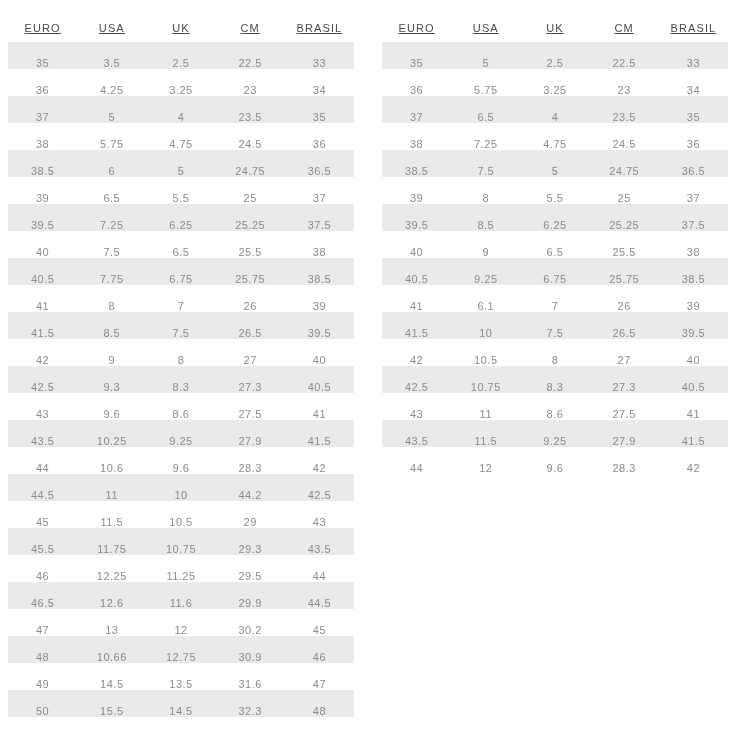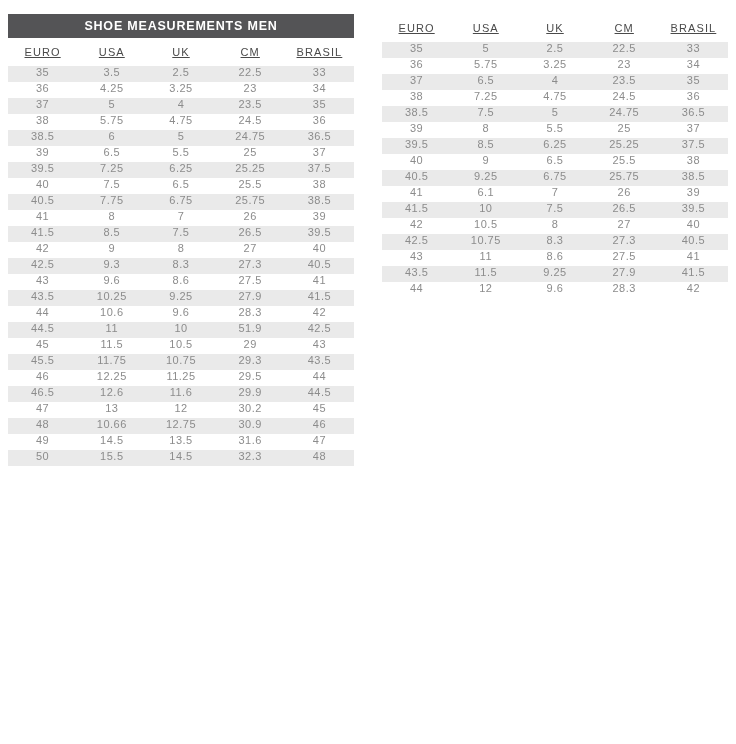--- a/index.html
+++ b/index.html
@@ -49,236 +49,235 @@
     white-space:nowrap;
   }
   .col-headers .cell{
     font-size:11px;
     color:var(--col-header-text);
     letter-spacing:1.1px;
     text-decoration:underline;
   }
   .rows .row{
     display:flex;
-    height:16px;
-    align-items:flex-start;
+    height:27px;
+    align-items:flex-end;
   }
   .rows .row.alt{
     background:var(--stripe-bg);
   }
   .rows .cell{
     font-size:11px;
     color:var(--value-text);
     letter-spacing:0.5px;
   }
 </style>
 </head>
 <body>
 
 <div class="page">
-
-  <section class="size-table">
-    <div class="table-title">SHOE MEASUREMENTS MEN</div>
-    <div class="col-headers">
-        <div class="cell">EURO</div>
-        <div class="cell">USA</div>
-        <div class="cell">UK</div>
-        <div class="cell">CM</div>
-        <div class="cell">BRASIL</div>
-      </div>
-    <div class="rows">
-        <div class="row alt">
-          <div class="cell">35</div>
-          <div class="cell">3.5</div>
-          <div class="cell">2.5</div>
-          <div class="cell">22.5</div>
-          <div class="cell">33</div>
-        </div>
-        <div class="row">
-          <div class="cell">36</div>
-          <div class="cell">4.25</div>
-          <div class="cell">3.25</div>
-          <div class="cell">23</div>
-          <div class="cell">34</div>
-        </div>
-        <div class="row alt">
-          <div class="cell">37</div>
-          <div class="cell">5</div>
-          <div class="cell">4</div>
-          <div class="cell">23.5</div>
-          <div class="cell">35</div>
-        </div>
-        <div class="row">
-          <div class="cell">38</div>
-          <div class="cell">5.75</div>
-          <div class="cell">4.75</div>
-          <div class="cell">24.5</div>
-          <div class="cell">36</div>
-        </div>
-        <div class="row alt">
-          <div class="cell">38.5</div>
-          <div class="cell">6</div>
-          <div class="cell">5</div>
-          <div class="cell">24.75</div>
-          <div class="cell">36.5</div>
-        </div>
-        <div class="row">
-          <div class="cell">39</div>
-          <div class="cell">6.5</div>
-          <div class="cell">5.5</div>
-          <div class="cell">25</div>
-          <div class="cell">37</div>
-        </div>
-        <div class="row alt">
-          <div class="cell">39.5</div>
-          <div class="cell">7.25</div>
-          <div class="cell">6.25</div>
-          <div class="cell">25.25</div>
-          <div class="cell">37.5</div>
-        </div>
-        <div class="row">
-          <div class="cell">40</div>
-          <div class="cell">7.5</div>
-          <div class="cell">6.5</div>
-          <div class="cell">25.5</div>
-          <div class="cell">38</div>
-        </div>
-        <div class="row alt">
-          <div class="cell">40.5</div>
-          <div class="cell">7.75</div>
-          <div class="cell">6.75</div>
-          <div class="cell">25.75</div>
-          <div class="cell">38.5</div>
-        </div>
-        <div class="row">
-          <div class="cell">41</div>
-          <div class="cell">8</div>
-          <div class="cell">7</div>
-          <div class="cell">26</div>
-          <div class="cell">39</div>
-        </div>
-        <div class="row alt">
-          <div class="cell">41.5</div>
-          <div class="cell">8.5</div>
-          <div class="cell">7.5</div>
-          <div class="cell">26.5</div>
-          <div class="cell">39.5</div>
-        </div>
-        <div class="row">
-          <div class="cell">42</div>
-          <div class="cell">9</div>
-          <div class="cell">8</div>
-          <div class="cell">27</div>
-          <div class="cell">40</div>
-        </div>
-        <div class="row alt">
-          <div class="cell">42.5</div>
-          <div class="cell">9.3</div>
-          <div class="cell">8.3</div>
-          <div class="cell">27.3</div>
-          <div class="cell">40.5</div>
-        </div>
-        <div class="row">
-          <div class="cell">43</div>
-          <div class="cell">9.6</div>
-          <div class="cell">8.6</div>
-          <div class="cell">27.5</div>
-          <div class="cell">41</div>
-        </div>
-        <div class="row alt">
-          <div class="cell">43.5</div>
-          <div class="cell">10.25</div>
-          <div class="cell">9.25</div>
-          <div class="cell">27.9</div>
-          <div class="cell">41.5</div>
-        </div>
-        <div class="row">
-          <div class="cell">44</div>
-          <div class="cell">10.6</div>
-          <div class="cell">9.6</div>
-          <div class="cell">28.3</div>
-          <div class="cell">42</div>
-        </div>
-        <div class="row alt">
-          <div class="cell">44.5</div>
-          <div class="cell">11</div>
-          <div class="cell">10</div>
-          <div class="cell">51.9</div>
-          <div class="cell">42.5</div>
-        </div>
-        <div class="row">
-          <div class="cell">45</div>
-          <div class="cell">11.5</div>
-          <div class="cell">10.5</div>
-          <div class="cell">29</div>
-          <div class="cell">43</div>
-        </div>
-        <div class="row alt">
-          <div class="cell">45.5</div>
-          <div class="cell">11.75</div>
-          <div class="cell">10.75</div>
-          <div class="cell">29.3</div>
-          <div class="cell">43.5</div>
-        </div>
-        <div class="row">
-          <div class="cell">46</div>
-          <div class="cell">12.25</div>
-          <div class="cell">11.25</div>
-          <div class="cell">29.5</div>
-          <div class="cell">44</div>
-        </div>
-        <div class="row alt">
-          <div class="cell">46.5</div>
-          <div class="cell">12.6</div>
-          <div class="cell">11.6</div>
-          <div class="cell">29.9</div>
-          <div class="cell">44.5</div>
-        </div>
-        <div class="row">
-          <div class="cell">47</div>
-          <div class="cell">13</div>
-          <div class="cell">12</div>
-          <div class="cell">30.2</div>
-          <div class="cell">45</div>
-        </div>
-        <div class="row alt">
-          <div class="cell">48</div>
-          <div class="cell">10.66</div>
-          <div class="cell">12.75</div>
-          <div class="cell">30.9</div>
-          <div class="cell">46</div>
-        </div>
-        <div class="row">
-          <div class="cell">49</div>
-          <div class="cell">14.5</div>
-          <div class="cell">13.5</div>
-          <div class="cell">31.6</div>
-          <div class="cell">47</div>
-        </div>
-        <div class="row alt">
-          <div class="cell">50</div>
-          <div class="cell">15.5</div>
-          <div class="cell">14.5</div>
-          <div class="cell">32.3</div>
-          <div class="cell">48</div>
-        </div>
-      </div>
-  </section>
 
   <section class="size-table">
     <div class="col-headers">
         <div class="cell">EURO</div>
         <div class="cell">USA</div>
         <div class="cell">UK</div>
         <div class="cell">CM</div>
         <div class="cell">BRASIL</div>
       </div>
     <div class="rows">
         <div class="row alt">
           <div class="cell">35</div>
+          <div class="cell">3.5</div>
+          <div class="cell">2.5</div>
+          <div class="cell">22.5</div>
+          <div class="cell">33</div>
+        </div>
+        <div class="row">
+          <div class="cell">36</div>
+          <div class="cell">4.25</div>
+          <div class="cell">3.25</div>
+          <div class="cell">23</div>
+          <div class="cell">34</div>
+        </div>
+        <div class="row alt">
+          <div class="cell">37</div>
+          <div class="cell">5</div>
+          <div class="cell">4</div>
+          <div class="cell">23.5</div>
+          <div class="cell">35</div>
+        </div>
+        <div class="row">
+          <div class="cell">38</div>
+          <div class="cell">5.75</div>
+          <div class="cell">4.75</div>
+          <div class="cell">24.5</div>
+          <div class="cell">36</div>
+        </div>
+        <div class="row alt">
+          <div class="cell">38.5</div>
+          <div class="cell">6</div>
+          <div class="cell">5</div>
+          <div class="cell">24.75</div>
+          <div class="cell">36.5</div>
+        </div>
+        <div class="row">
+          <div class="cell">39</div>
+          <div class="cell">6.5</div>
+          <div class="cell">5.5</div>
+          <div class="cell">25</div>
+          <div class="cell">37</div>
+        </div>
+        <div class="row alt">
+          <div class="cell">39.5</div>
+          <div class="cell">7.25</div>
+          <div class="cell">6.25</div>
+          <div class="cell">25.25</div>
+          <div class="cell">37.5</div>
+        </div>
+        <div class="row">
+          <div class="cell">40</div>
+          <div class="cell">7.5</div>
+          <div class="cell">6.5</div>
+          <div class="cell">25.5</div>
+          <div class="cell">38</div>
+        </div>
+        <div class="row alt">
+          <div class="cell">40.5</div>
+          <div class="cell">7.75</div>
+          <div class="cell">6.75</div>
+          <div class="cell">25.75</div>
+          <div class="cell">38.5</div>
+        </div>
+        <div class="row">
+          <div class="cell">41</div>
+          <div class="cell">8</div>
+          <div class="cell">7</div>
+          <div class="cell">26</div>
+          <div class="cell">39</div>
+        </div>
+        <div class="row alt">
+          <div class="cell">41.5</div>
+          <div class="cell">8.5</div>
+          <div class="cell">7.5</div>
+          <div class="cell">26.5</div>
+          <div class="cell">39.5</div>
+        </div>
+        <div class="row">
+          <div class="cell">42</div>
+          <div class="cell">9</div>
+          <div class="cell">8</div>
+          <div class="cell">27</div>
+          <div class="cell">40</div>
+        </div>
+        <div class="row alt">
+          <div class="cell">42.5</div>
+          <div class="cell">9.3</div>
+          <div class="cell">8.3</div>
+          <div class="cell">27.3</div>
+          <div class="cell">40.5</div>
+        </div>
+        <div class="row">
+          <div class="cell">43</div>
+          <div class="cell">9.6</div>
+          <div class="cell">8.6</div>
+          <div class="cell">27.5</div>
+          <div class="cell">41</div>
+        </div>
+        <div class="row alt">
+          <div class="cell">43.5</div>
+          <div class="cell">10.25</div>
+          <div class="cell">9.25</div>
+          <div class="cell">27.9</div>
+          <div class="cell">41.5</div>
+        </div>
+        <div class="row">
+          <div class="cell">44</div>
+          <div class="cell">10.6</div>
+          <div class="cell">9.6</div>
+          <div class="cell">28.3</div>
+          <div class="cell">42</div>
+        </div>
+        <div class="row alt">
+          <div class="cell">44.5</div>
+          <div class="cell">11</div>
+          <div class="cell">10</div>
+          <div class="cell">44.2</div>
+          <div class="cell">42.5</div>
+        </div>
+        <div class="row">
+          <div class="cell">45</div>
+          <div class="cell">11.5</div>
+          <div class="cell">10.5</div>
+          <div class="cell">29</div>
+          <div class="cell">43</div>
+        </div>
+        <div class="row alt">
+          <div class="cell">45.5</div>
+          <div class="cell">11.75</div>
+          <div class="cell">10.75</div>
+          <div class="cell">29.3</div>
+          <div class="cell">43.5</div>
+        </div>
+        <div class="row">
+          <div class="cell">46</div>
+          <div class="cell">12.25</div>
+          <div class="cell">11.25</div>
+          <div class="cell">29.5</div>
+          <div class="cell">44</div>
+        </div>
+        <div class="row alt">
+          <div class="cell">46.5</div>
+          <div class="cell">12.6</div>
+          <div class="cell">11.6</div>
+          <div class="cell">29.9</div>
+          <div class="cell">44.5</div>
+        </div>
+        <div class="row">
+          <div class="cell">47</div>
+          <div class="cell">13</div>
+          <div class="cell">12</div>
+          <div class="cell">30.2</div>
+          <div class="cell">45</div>
+        </div>
+        <div class="row alt">
+          <div class="cell">48</div>
+          <div class="cell">10.66</div>
+          <div class="cell">12.75</div>
+          <div class="cell">30.9</div>
+          <div class="cell">46</div>
+        </div>
+        <div class="row">
+          <div class="cell">49</div>
+          <div class="cell">14.5</div>
+          <div class="cell">13.5</div>
+          <div class="cell">31.6</div>
+          <div class="cell">47</div>
+        </div>
+        <div class="row alt">
+          <div class="cell">50</div>
+          <div class="cell">15.5</div>
+          <div class="cell">14.5</div>
+          <div class="cell">32.3</div>
+          <div class="cell">48</div>
+        </div>
+      </div>
+  </section>
+
+  <section class="size-table">
+    <div class="col-headers">
+        <div class="cell">EURO</div>
+        <div class="cell">USA</div>
+        <div class="cell">UK</div>
+        <div class="cell">CM</div>
+        <div class="cell">BRASIL</div>
+      </div>
+    <div class="rows">
+        <div class="row alt">
+          <div class="cell">35</div>
           <div class="cell">5</div>
           <div class="cell">2.5</div>
           <div class="cell">22.5</div>
           <div class="cell">33</div>
         </div>
         <div class="row">
           <div class="cell">36</div>
           <div class="cell">5.75</div>
           <div class="cell">3.25</div>
           <div class="cell">23</div>

